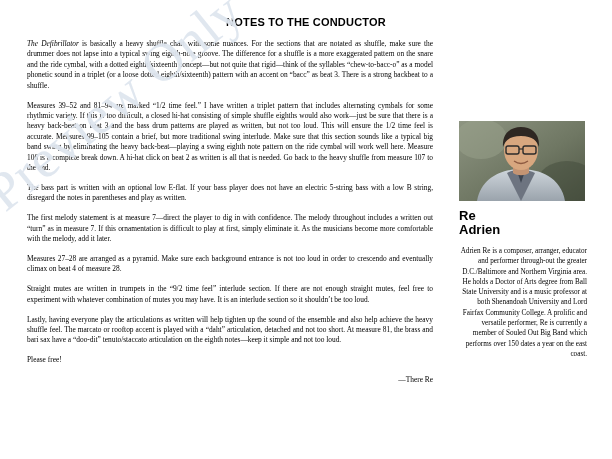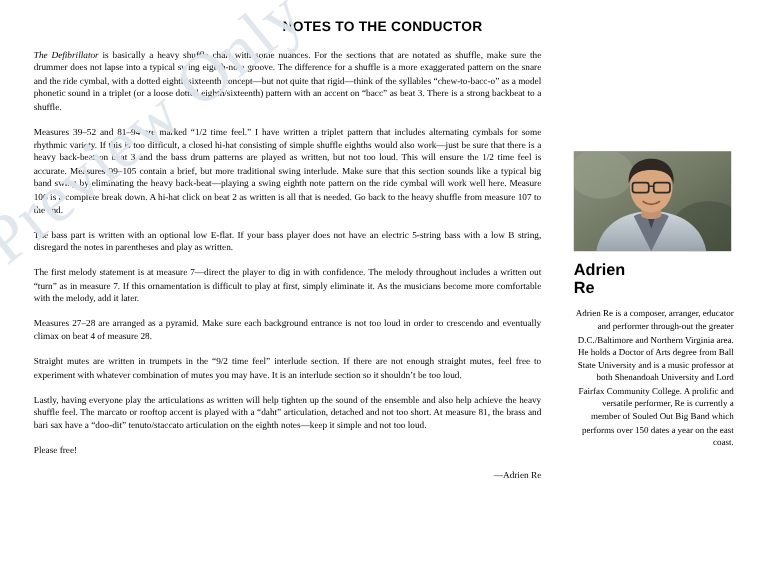--- a/index.html
+++ b/index.html
@@ -116,21 +116,21 @@
 
   <div class="body-col">
     <p><span class="italic">The Defibrillator</span><span> is basically a heavy shuffle chart with some nuances. For the sections that are notated as shuffle, make sure the drummer does not lapse into a typical swing eighth-note groove. The difference for a shuffle is a more exaggerated pattern on the snare and the ride cymbal, with a dotted eighth/sixteenth concept—but not quite that rigid—think of the syllables “chew-to-bacc-o” as a model phonetic sound in a triplet (or a loose dotted eighth/sixteenth) pattern with an accent on “bacc” as beat 3. There is a strong backbeat to a shuffle.</span></p>
     <p>Measures 39–52 and 81–94 are marked “1/2 time feel.” I have written a triplet pattern that includes alternating cymbals for some rhythmic variety. If this is too difficult, a closed hi-hat consisting of simple shuffle eighths would also work—just be sure that there is a heavy back-beat on beat 3 and the bass drum patterns are played as written, but not too loud. This will ensure the 1/2 time feel is accurate. Measures 99–105 contain a brief, but more traditional swing interlude. Make sure that this section sounds like a typical big band swing by eliminating the heavy back-beat—playing a swing eighth note pattern on the ride cymbal will work well here. Measure 106 is a complete break down. A hi-hat click on beat 2 as written is all that is needed. Go back to the heavy shuffle from measure 107 to the end.</p>
     <p>The bass part is written with an optional low E-flat. If your bass player does not have an electric 5-string bass with a low B string, disregard the notes in parentheses and play as written.</p>
     <p>The first melody statement is at measure 7—direct the player to dig in with confidence. The melody throughout includes a written out “turn” as in measure 7. If this ornamentation is difficult to play at first, simply eliminate it. As the musicians become more comfortable with the melody, add it later.</p>
     <p>Measures 27–28 are arranged as a pyramid. Make sure each background entrance is not too loud in order to crescendo and eventually climax on beat 4 of measure 28.</p>
     <p>Straight mutes are written in trumpets in the “9/2 time feel” interlude section. If there are not enough straight mutes, feel free to experiment with whatever combination of mutes you may have. It is an interlude section so it shouldn’t be too loud.</p>
     <p>Lastly, having everyone play the articulations as written will help tighten up the sound of the ensemble and also help achieve the heavy shuffle feel. The marcato or rooftop accent is played with a “daht” articulation, detached and not too short. At measure 81, the brass and bari sax have a “doo-dit” tenuto/staccato articulation on the eighth notes—keep it simple and not too loud.</p>
     <p>Please free!</p>
-    <p class="signature">—Adrien Re</p>
+    <p class="signature">—There Re</p>
   </div>
 
   <div class="photo">
     <svg width="126" height="80" viewBox="0 0 126 80" xmlns="http://www.w3.org/2000/svg">
       <defs>
         <linearGradient id="bg" x1="0" y1="0" x2="1" y2="1">
           <stop offset="0%" stop-color="#8e9582"></stop>
           <stop offset="55%" stop-color="#6f7763"></stop>
           <stop offset="100%" stop-color="#4e5544"></stop>
         </linearGradient>
@@ -155,22 +155,22 @@
 
       <rect x="47" y="25" width="13" height="8" rx="2" fill="none" stroke="#2b2b2b" stroke-width="1.4"></rect>
       <rect x="64" y="25" width="13" height="8" rx="2" fill="none" stroke="#2b2b2b" stroke-width="1.4"></rect>
       <line x1="60" y1="28" x2="64" y2="28" stroke="#2b2b2b" stroke-width="1.2"></line>
 
       <path d="M55 40 Q62 45 69 40" stroke="#8d5a41" stroke-width="1.3" fill="none"></path>
     </svg>
   </div>
 
   <div class="bio-name">
+    <div>Re</div>
     <div>Adrien</div>
-    <div>Re</div>
   </div>
 
   <div class="bio-text">
     <p>Adrien Re is a composer, arranger, educator and performer through-out the greater D.C./Baltimore and Northern Virginia area. He holds a Doctor of Arts degree from Ball State University and is a music professor at both Shenandoah University and Lord Fairfax Community College. A prolific and versatile performer, Re is currently a member of Souled Out Big Band which performs over 150 dates a year on the east coast.</p>
   </div>
 
   <div class="watermark">
     <div class="watermark-text">Preview Only</div>
   </div>
 

